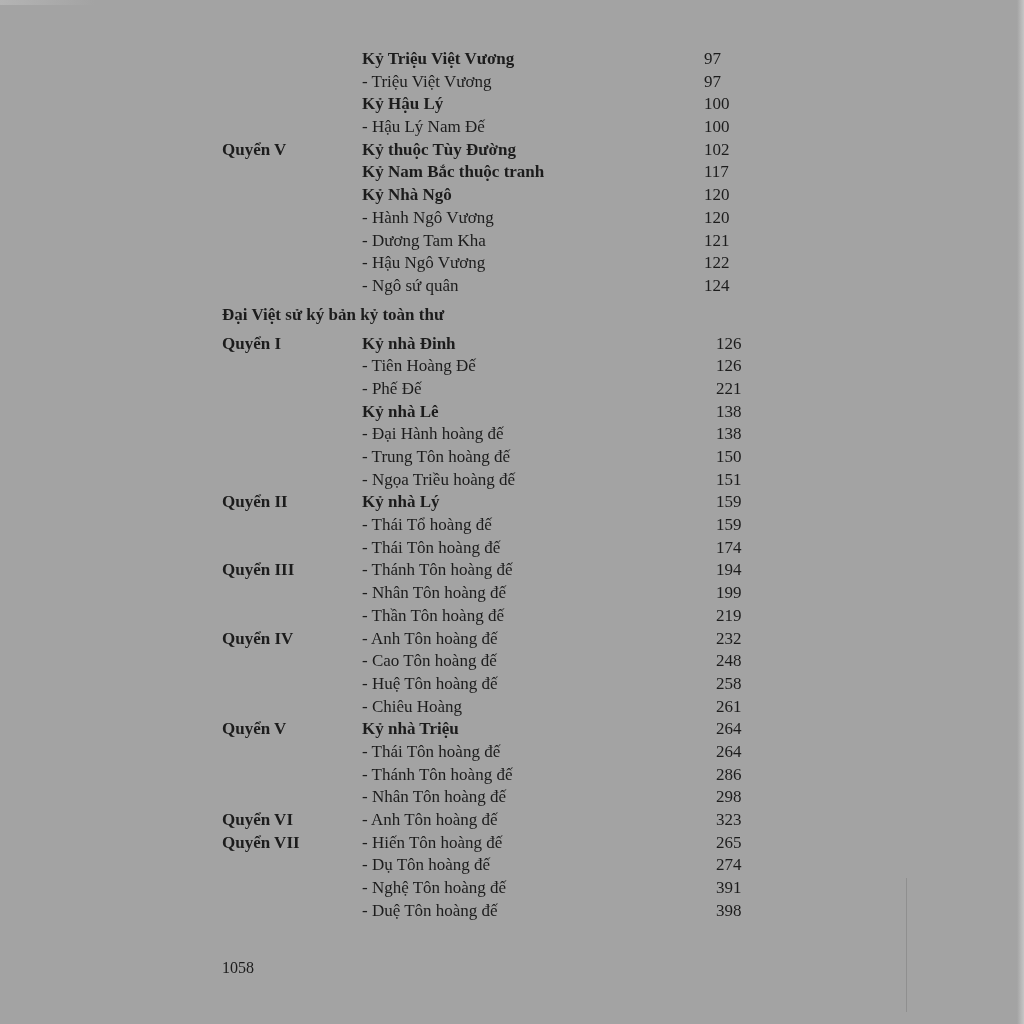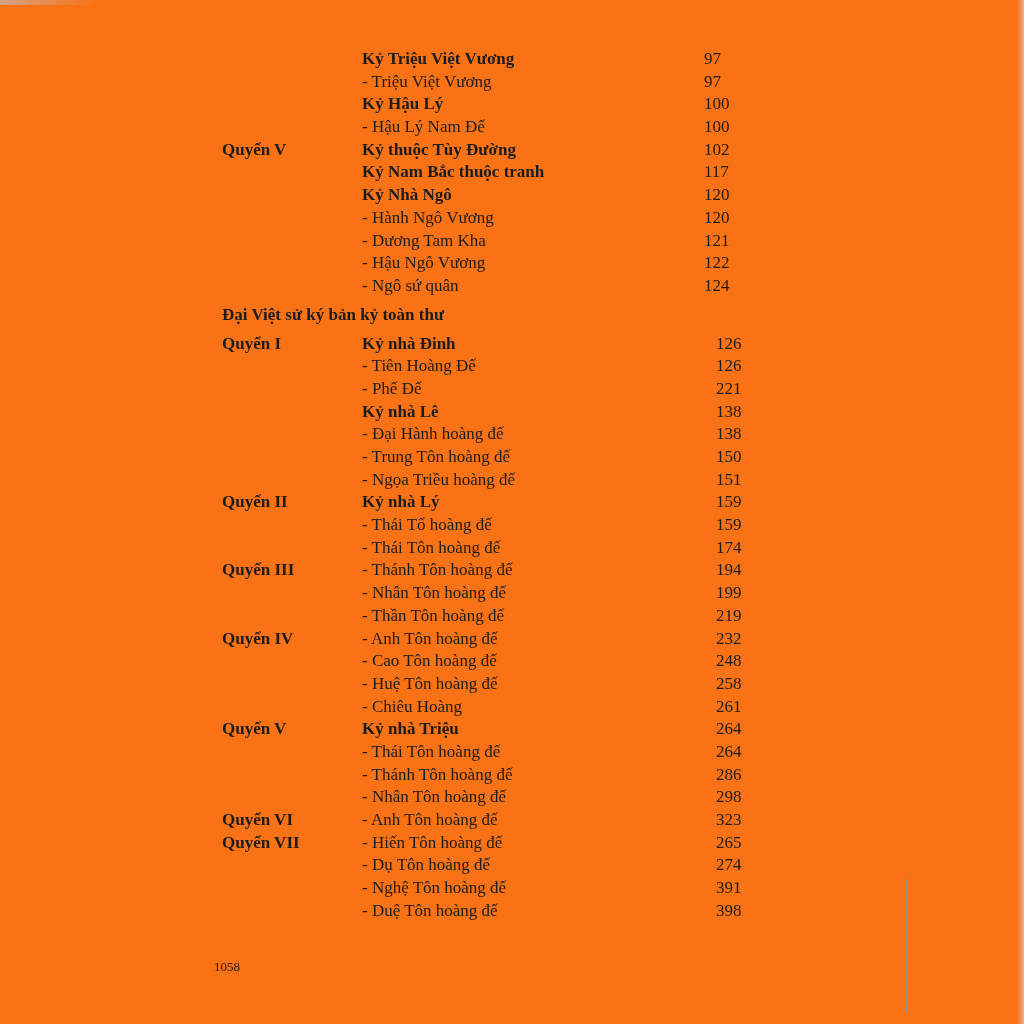--- a/index.html
+++ b/index.html
@@ -5,21 +5,21 @@
   * { margin: 0; padding: 0; box-sizing: border-box; }
   html, body { width: 1024px; height: 1024px; }
   body {
     background: #ffffff;
     font-family: "Liberation Serif", "DejaVu Serif", serif;
   }
   .page {
     position: relative;
     width: 1024px;
     height: 1024px;
-    background: #f97316;
+    background: #a3a3a3;
     overflow: hidden;
     color: #1c1c1c;
   }
   .toc {
     position: absolute;
     left: 222px;
     top: 48px;
     width: 564px;
   }
   .toc-section { display: block; }
@@ -42,23 +42,23 @@
     font-size: 17px;
     font-weight: bold;
     height: 23px;
     line-height: 23px;
     margin-top: 5px;
     margin-bottom: 7px;
     white-space: nowrap;
   }
   .footer-page-number {
     position: absolute;
-    left: 214px;
+    left: 222px;
     top: 959px;
-    font-size: 13px;
+    font-size: 16px;
   }
   
   .artifact-corner {
     position: absolute;
     left: 0; top: 0;
     width: 95px; height: 5px;
     background: linear-gradient(90deg, #bdbdbd, rgba(255,255,255,0));
     opacity: .65;
   }
   .artifact-right-edge {

